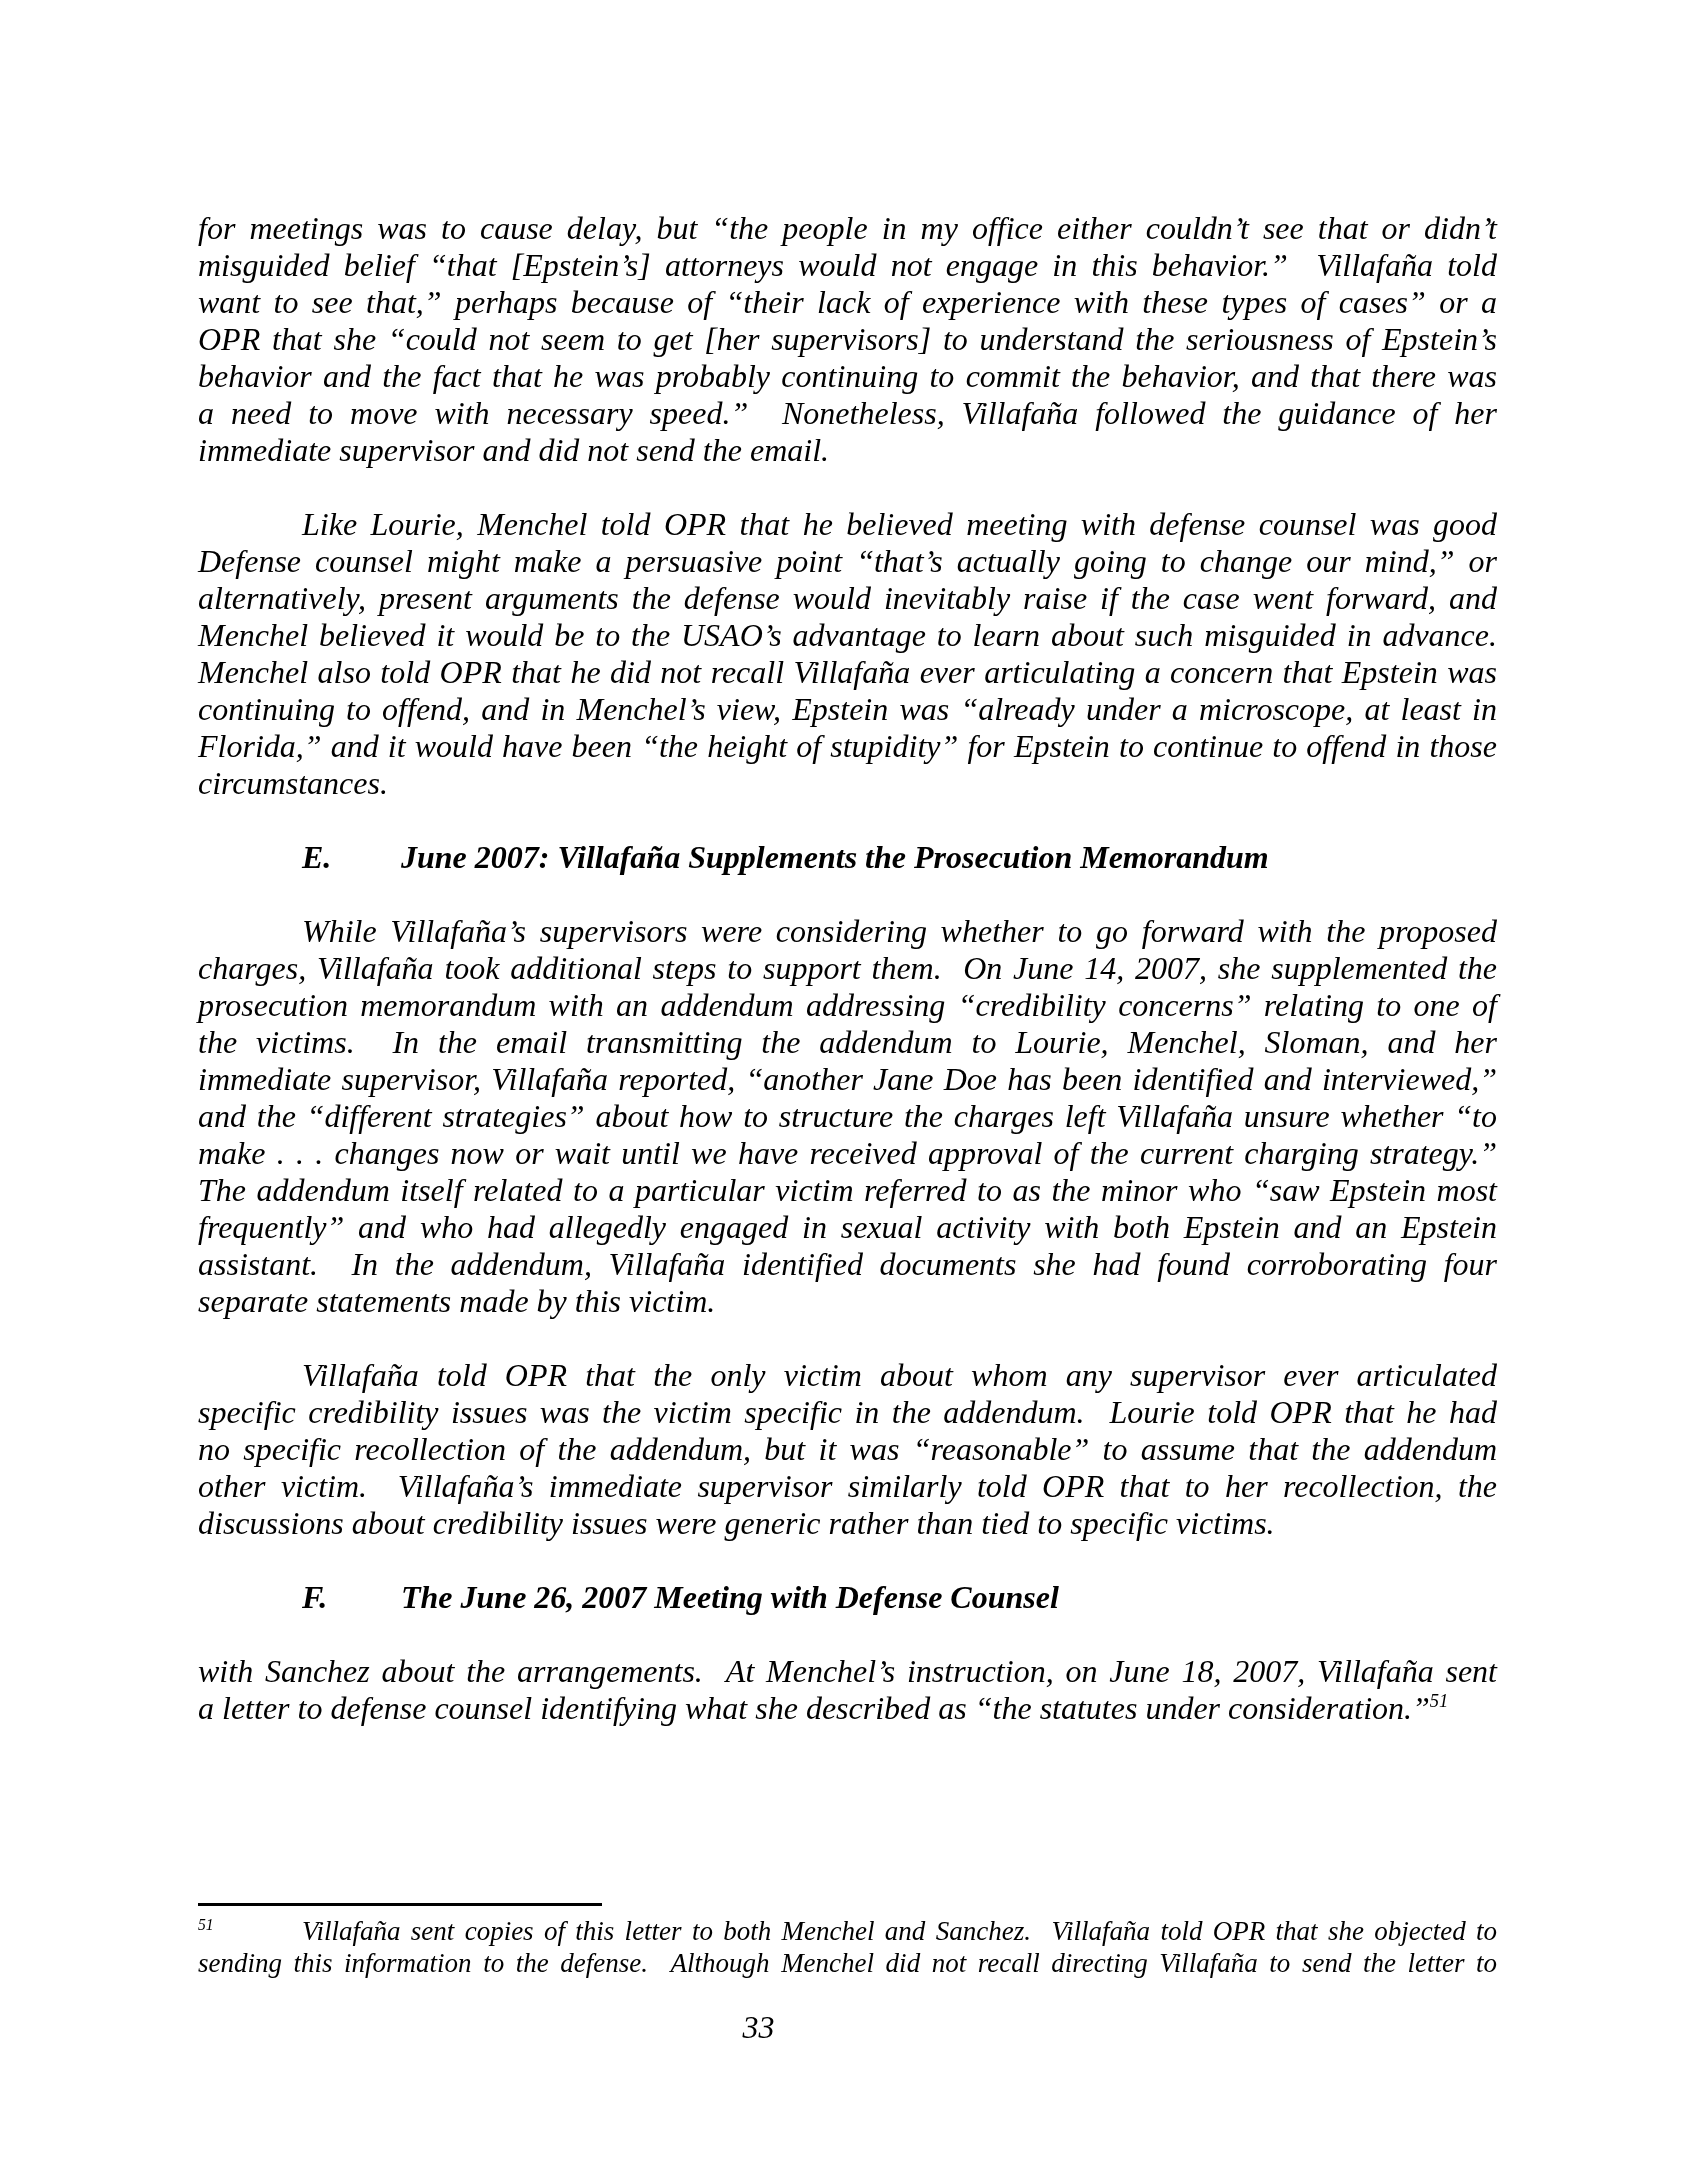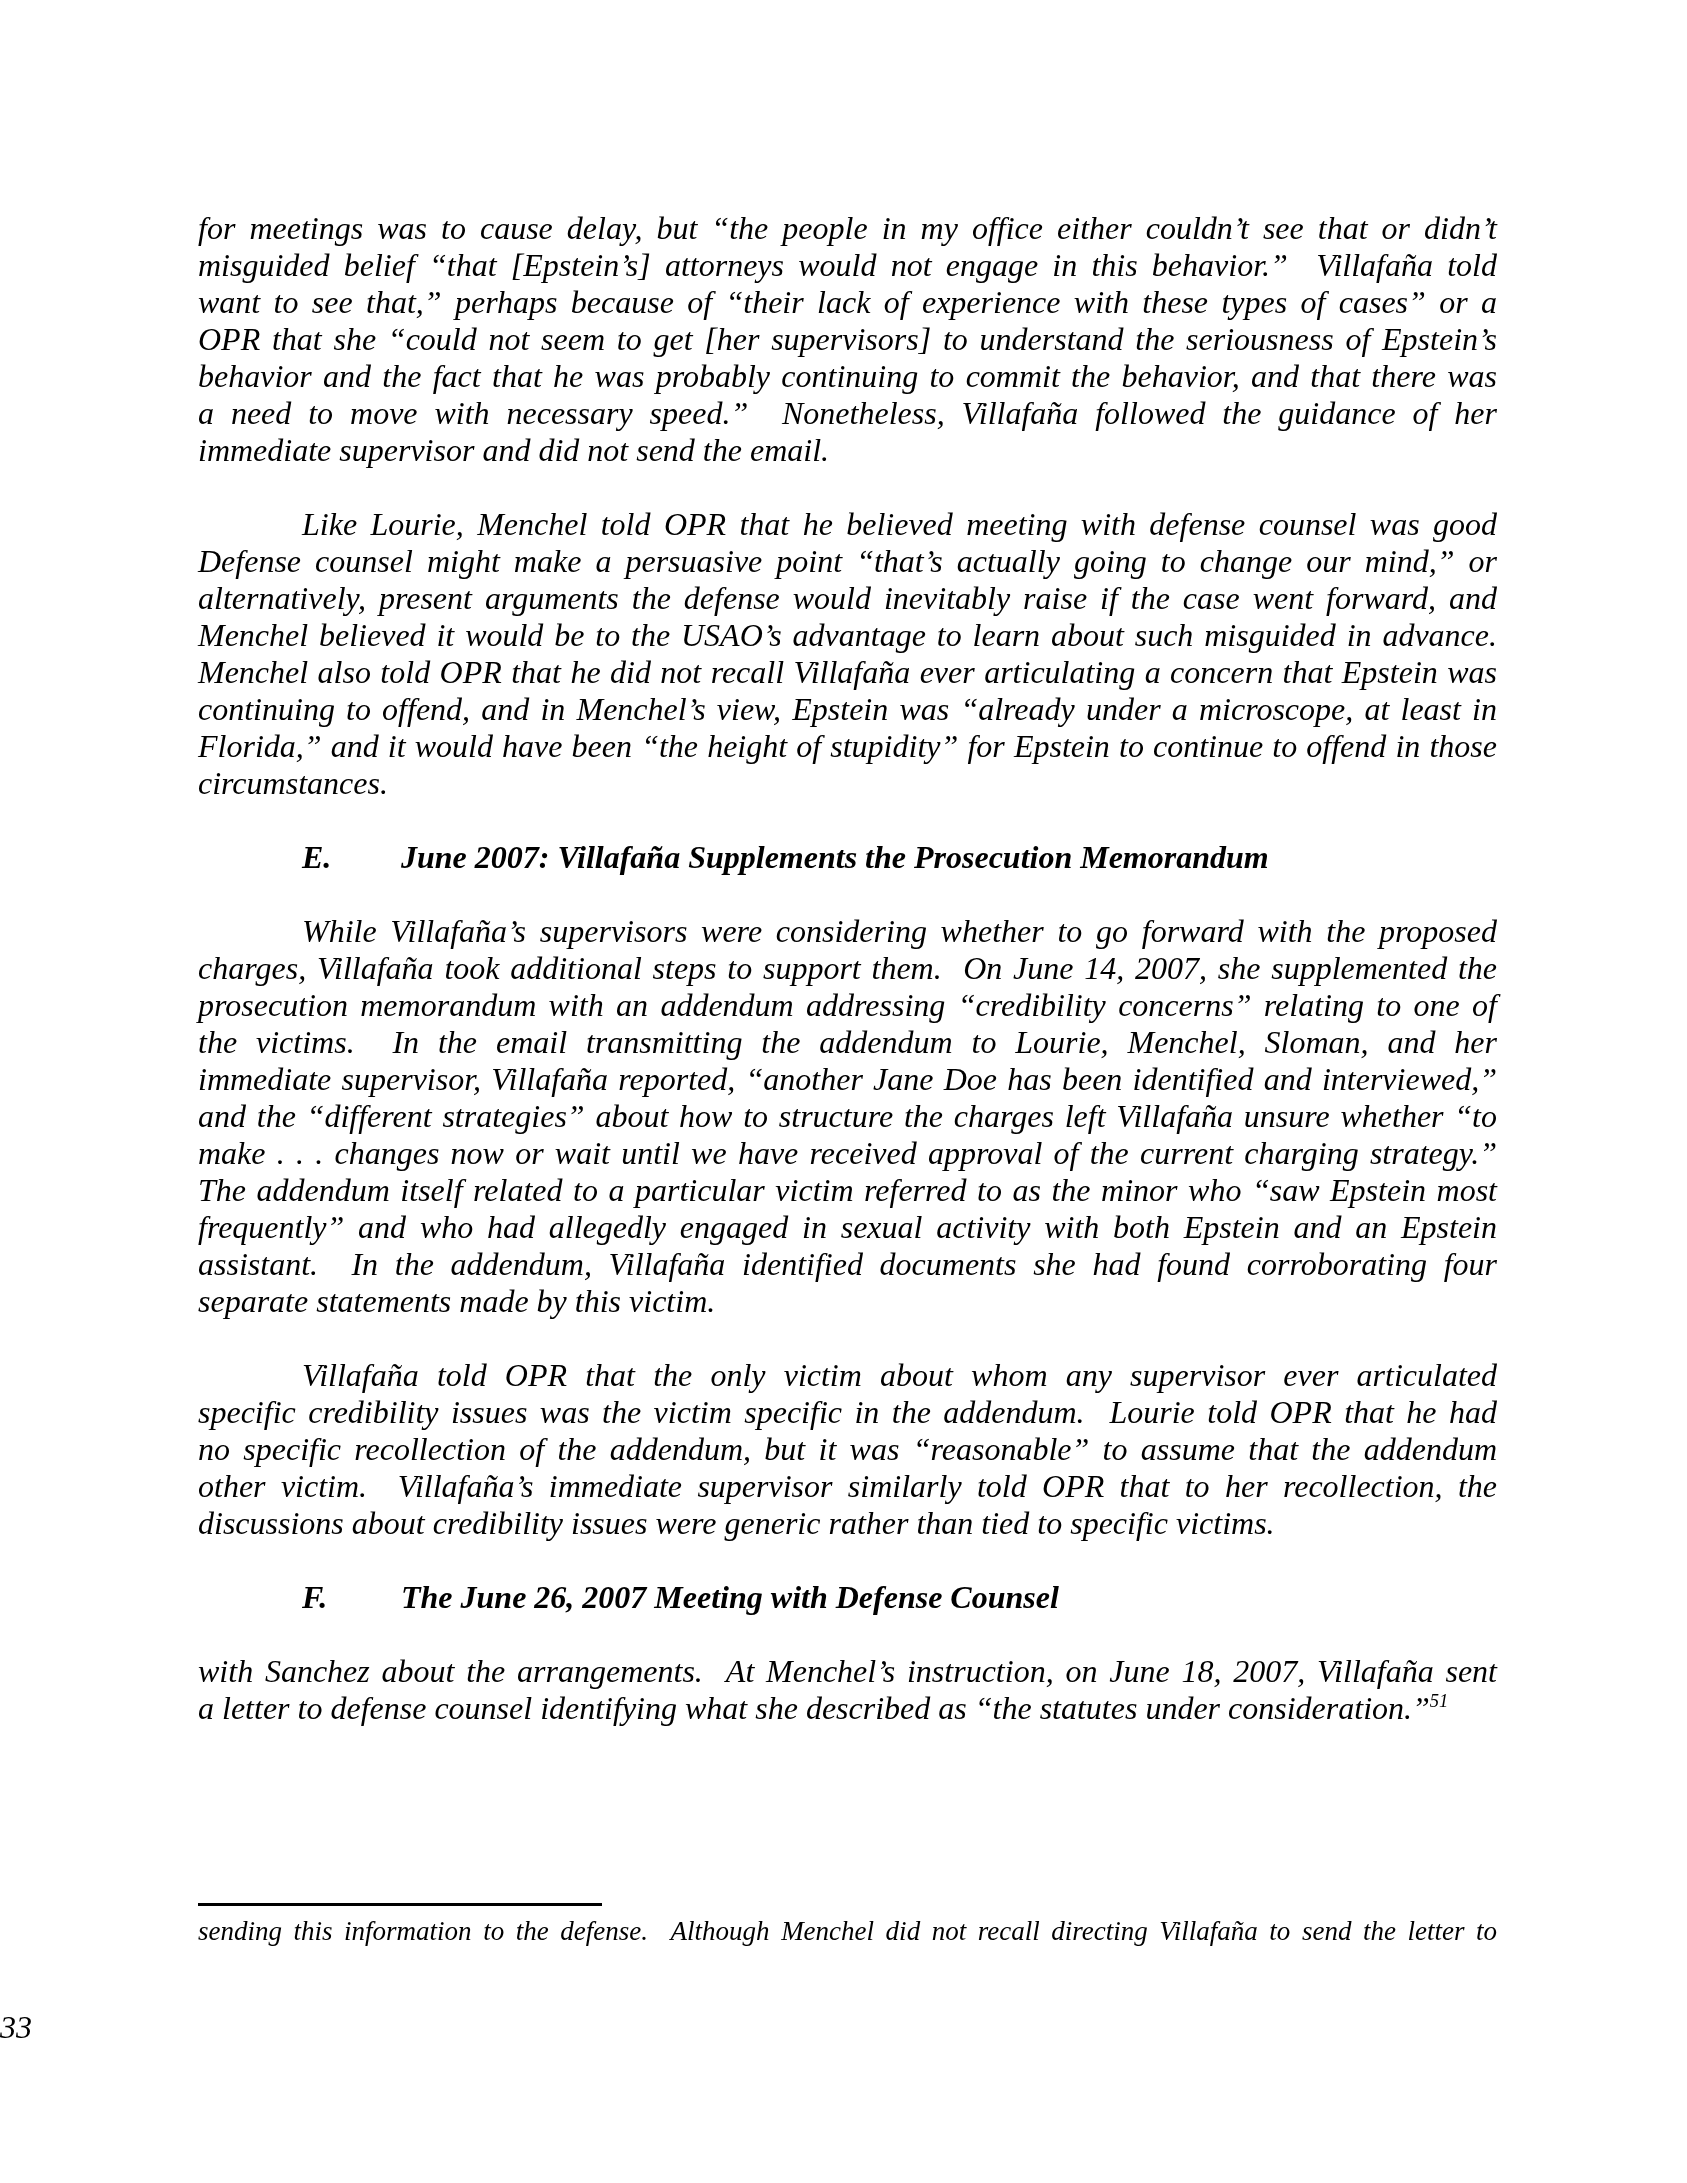--- a/index.html
+++ b/index.html
@@ -56,20 +56,21 @@
     width: 1299px;
     font-size: 27px;
     line-height: 32px;
   }
   .fn-marker { display: inline-block; width: 104px; }
   .page-number {
     position: absolute;
     left: 0;
     top: 2009px;
     width: 1517px;
+    text-align: center;
     font-size: 32px;
     line-height: 37px;
   }
 </style>
 </head>
 <body>
 
 <div class="page" style="background: rgb(255, 255, 255); color: rgb(0, 0, 0);">
   <div class="content">
       <div class="block para">
@@ -113,17 +114,18 @@
         <div class="line no-just">discussions about credibility issues were generic rather than tied to specific victims.</div>
       </div>
       <div class="block heading"><span class="h-label">F.</span><span>The June 26, 2007 Meeting with Defense Counsel</span></div>
       <div class="block para">
         <div class="line">with Sanchez about the arrangements.  At Menchel’s instruction, on June 18, 2007, Villafaña sent</div>
         <div class="line no-just">a letter to defense counsel identifying what she described as “the statutes under consideration.”<sup>51</sup></div>
       </div>
     </div>
   <div class="fn-sep" style="background: rgb(0, 0, 0);"></div>
   <div class="footnote">
+      <div class="line"><span class="fn-marker"><sup>51</sup></span>Villafaña sent copies of this letter to both Menchel and Sanchez.  Villafaña told OPR that she objected to</div>
       <div class="line">sending this information to the defense.  Although Menchel did not recall directing Villafaña to send the letter to</div>
     </div>
   <div class="page-number">33</div>
 </div>
 
 
 </body></html>

